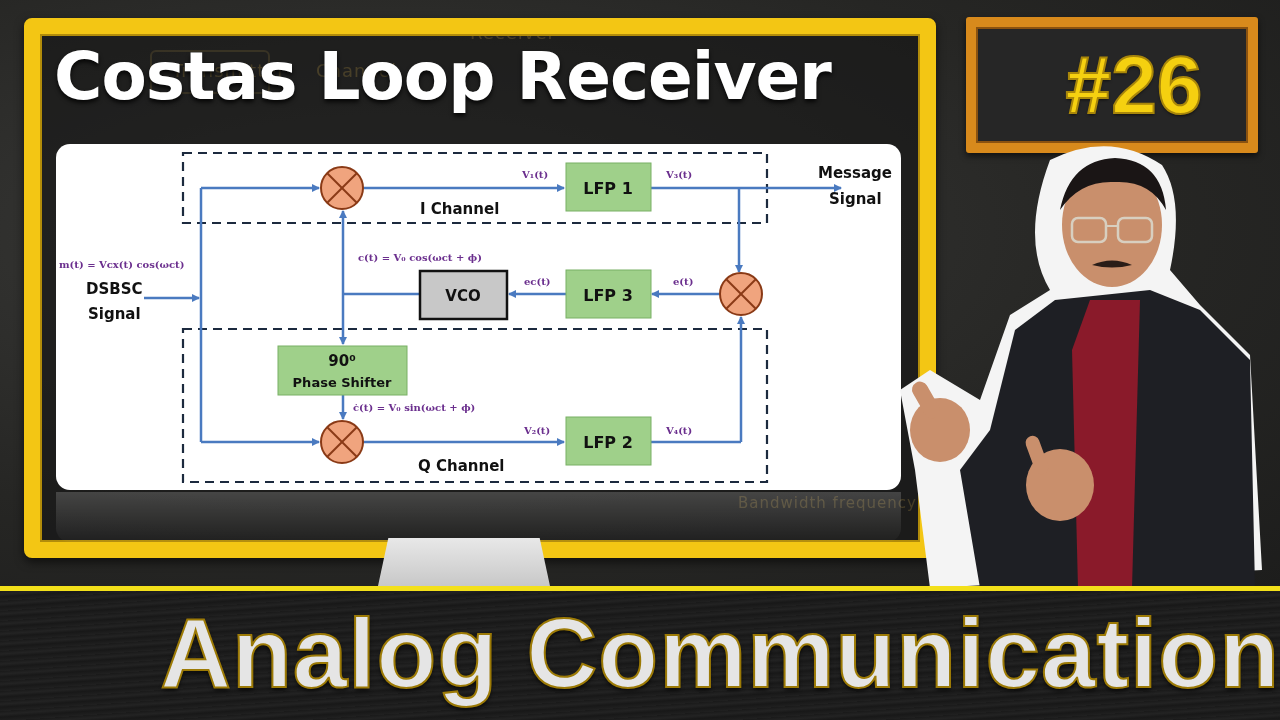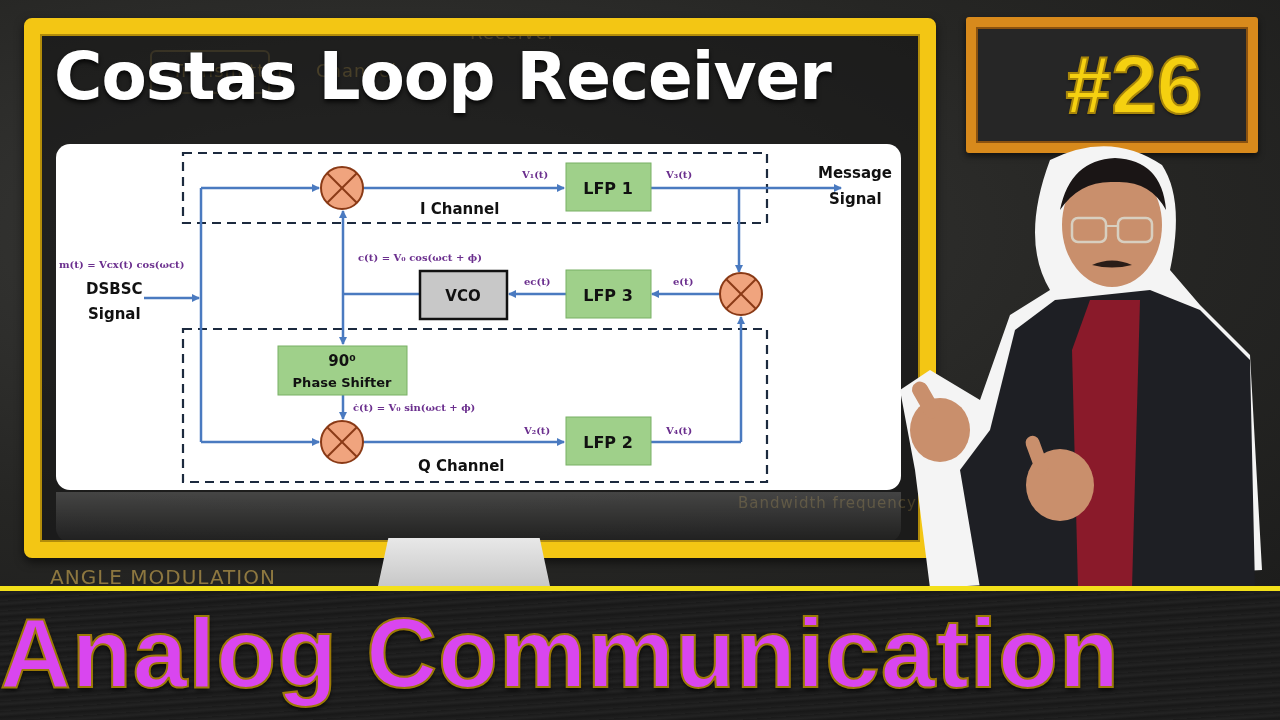--- a/index.html
+++ b/index.html
@@ -64,42 +64,41 @@
   .presenter {
     position: absolute; left: 900px; top: 140px; width: 370px; height: 448px;
   }
 
   .bottom-bar {
     position: absolute; left: 0; top: 586px; width: 1280px; height: 134px;
     background: repeating-linear-gradient(176deg, #1a1a1a 0px, #232323 3px, #181818 6px, #202020 10px);
     border-top: 5px solid #f3e01a;
   }
   .bottom-title {
-    position: absolute; left: 0; top: 600px; width: 1280px; text-align: left;
+    position: absolute; left: 0; top: 600px; width: 1280px; text-align: right;
     font-family: "Liberation Sans", sans-serif; font-weight: bold;
-    font-size: 98px; color: #d946ef; letter-spacing: 1px;
+    font-size: 98px; color: #e5e5e5; letter-spacing: 1px;
     -webkit-text-stroke: 2px #9c7a06;
     text-shadow: 0 3px 4px rgba(0,0,0,0.7);
     line-height: 1.1;
   }
 
   svg text { font-family: "DejaVu Sans", sans-serif; }
   .lbl { font-size: 15px; font-weight: bold; fill: #111; }
   .math { font-family: "DejaVu Serif", serif; font-size: 10px; font-weight: bold; fill: #6b2f8e; }
   .blk { font-size: 16px; font-weight: bold; fill: #111; }
 </style>
 </head>
 <body>
 
 <div class="chalkboard">
   <div class="chalk-box" style="left:150px;top:50px;width:120px;height:44px;"></div>
   <div class="chalk-doodle" style="left:162px;top:60px;margin-left:10px;">Transmitter</div>
   <div class="chalk-doodle" style="left:300px;top:60px;margin-left:16px;">Channel</div>
   <div class="chalk-doodle" style="left:470px;top:22px;">Receiver</div>
-  <div class="chalk-doodle" style="left:50px;top:565px;font-size:20px;">ANGLE MODULATION</div>
   <div class="chalk-doodle" style="left:706px;top:538px;font-size:20px;">RECEIVERS of COMMU</div>
   <div class="chalk-doodle" style="left:738px;top:494px;font-size:15px;">Bandwidth frequency</div>
   <div class="chalk-doodle" style="left:1244px;top:318px;font-size:20px;margin-left:48px;">VS</div>
 </div>
 
 <div class="frame"></div>
 <div class="main-title">Costas Loop Receiver</div>
 
 <div class="badge-frame">
   <span class="badge-text">#26</span>

